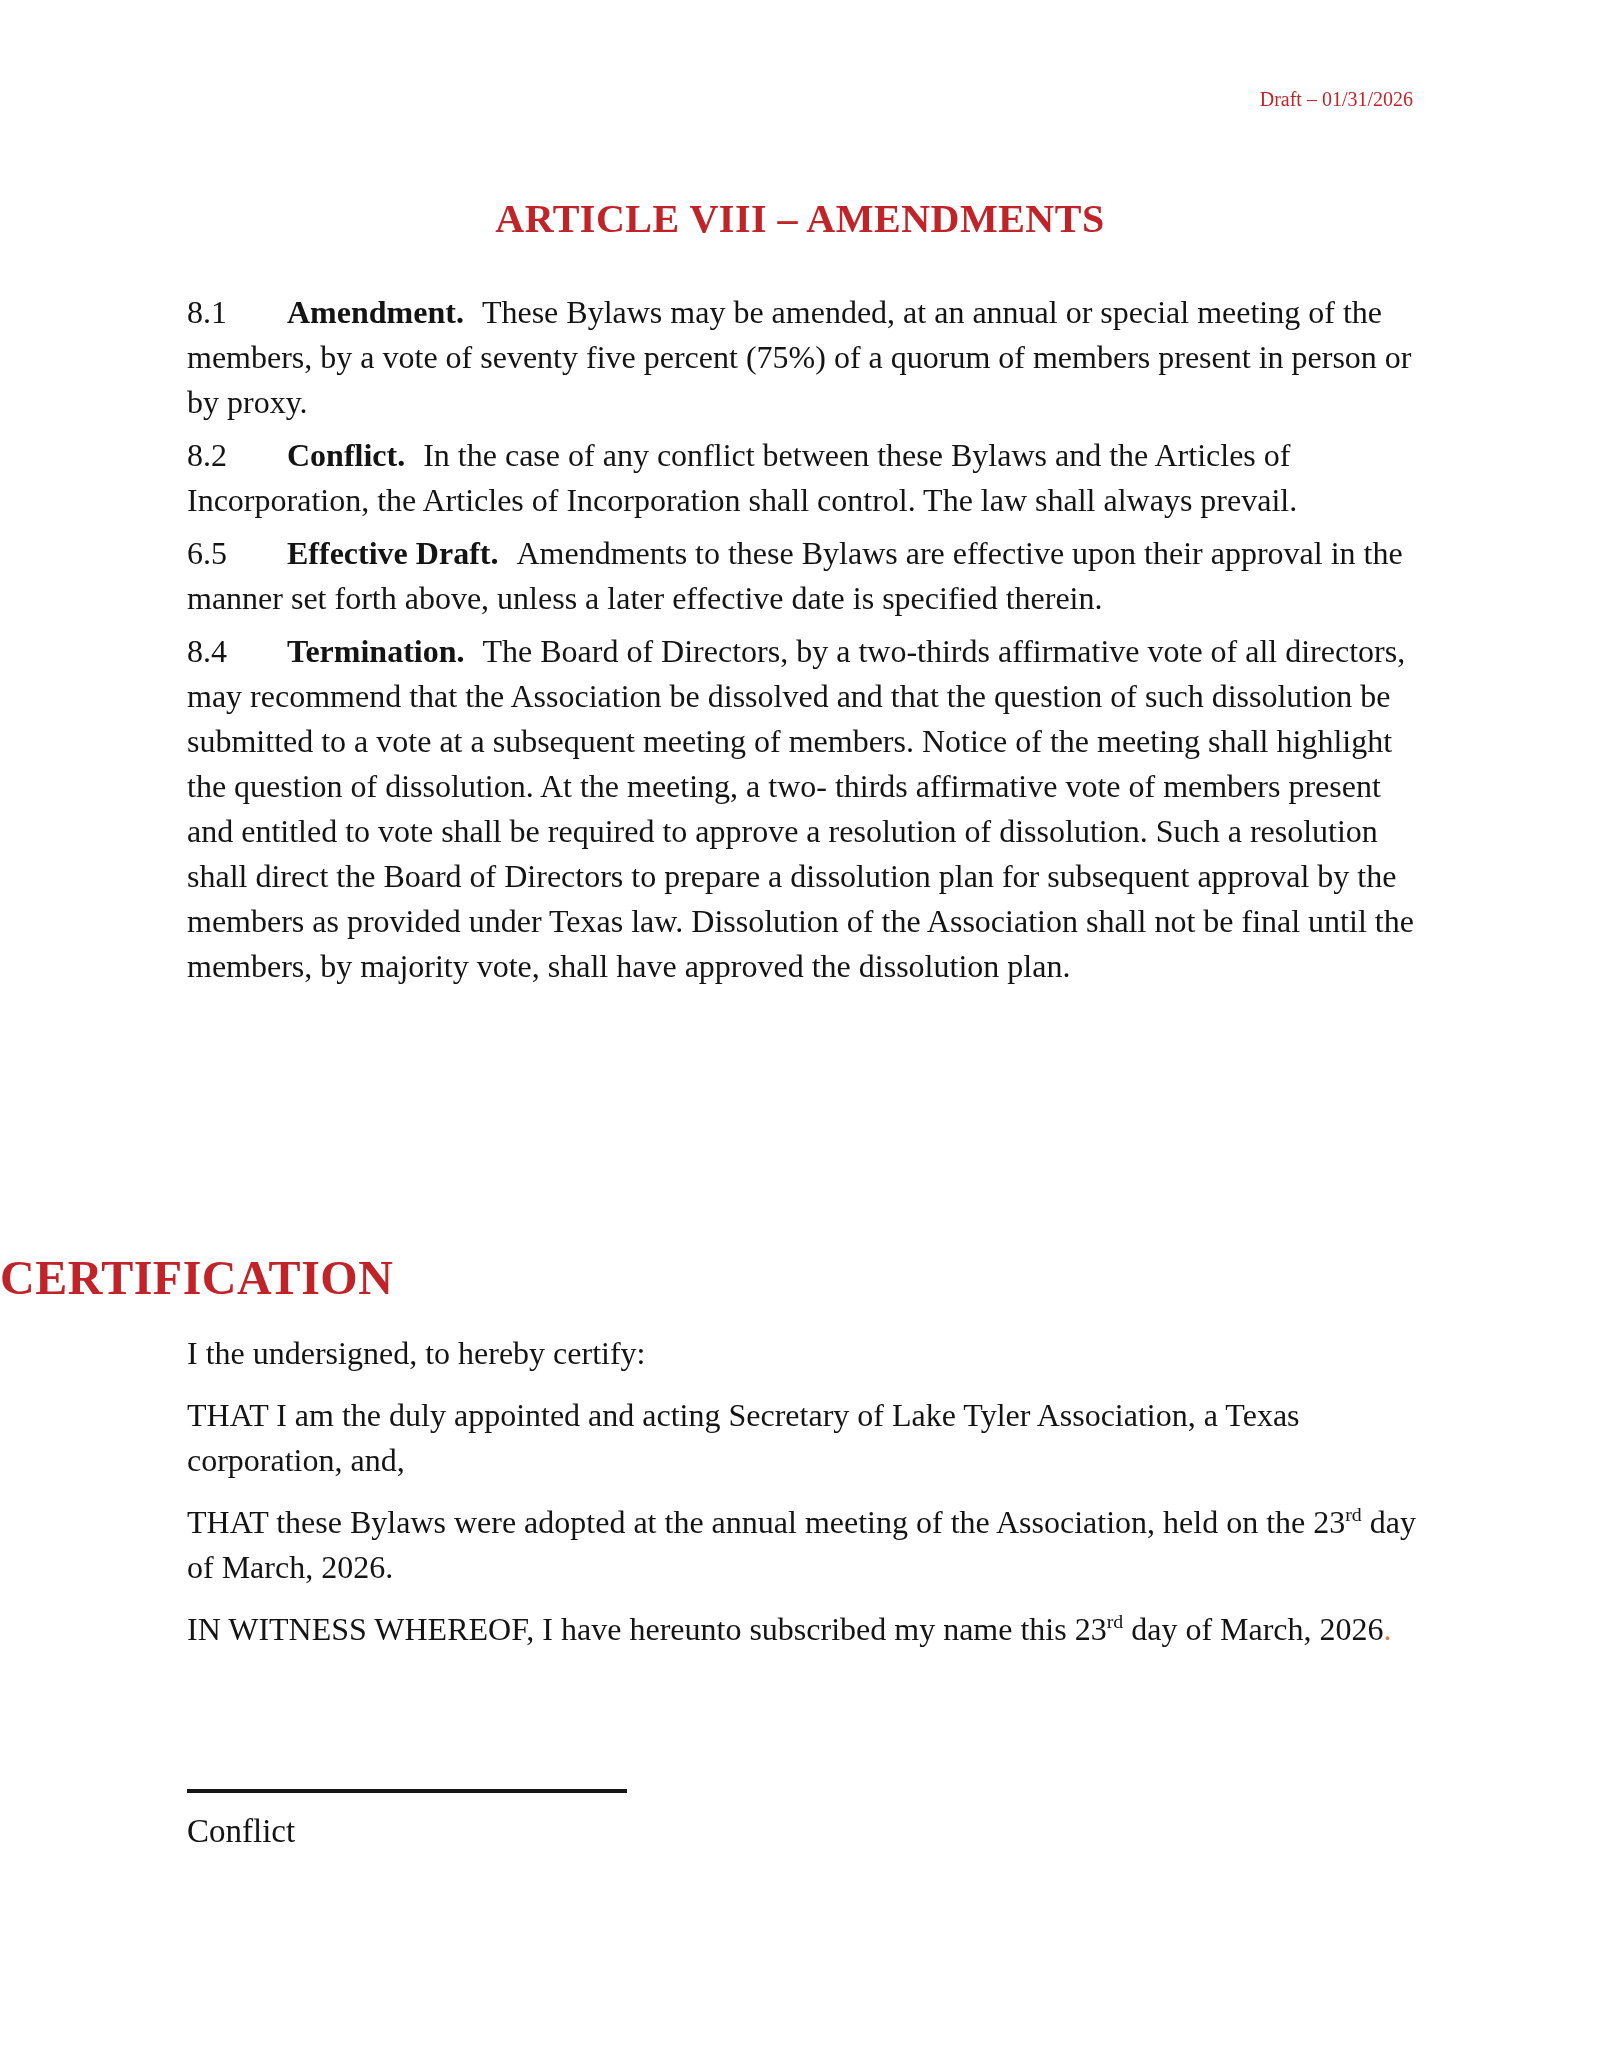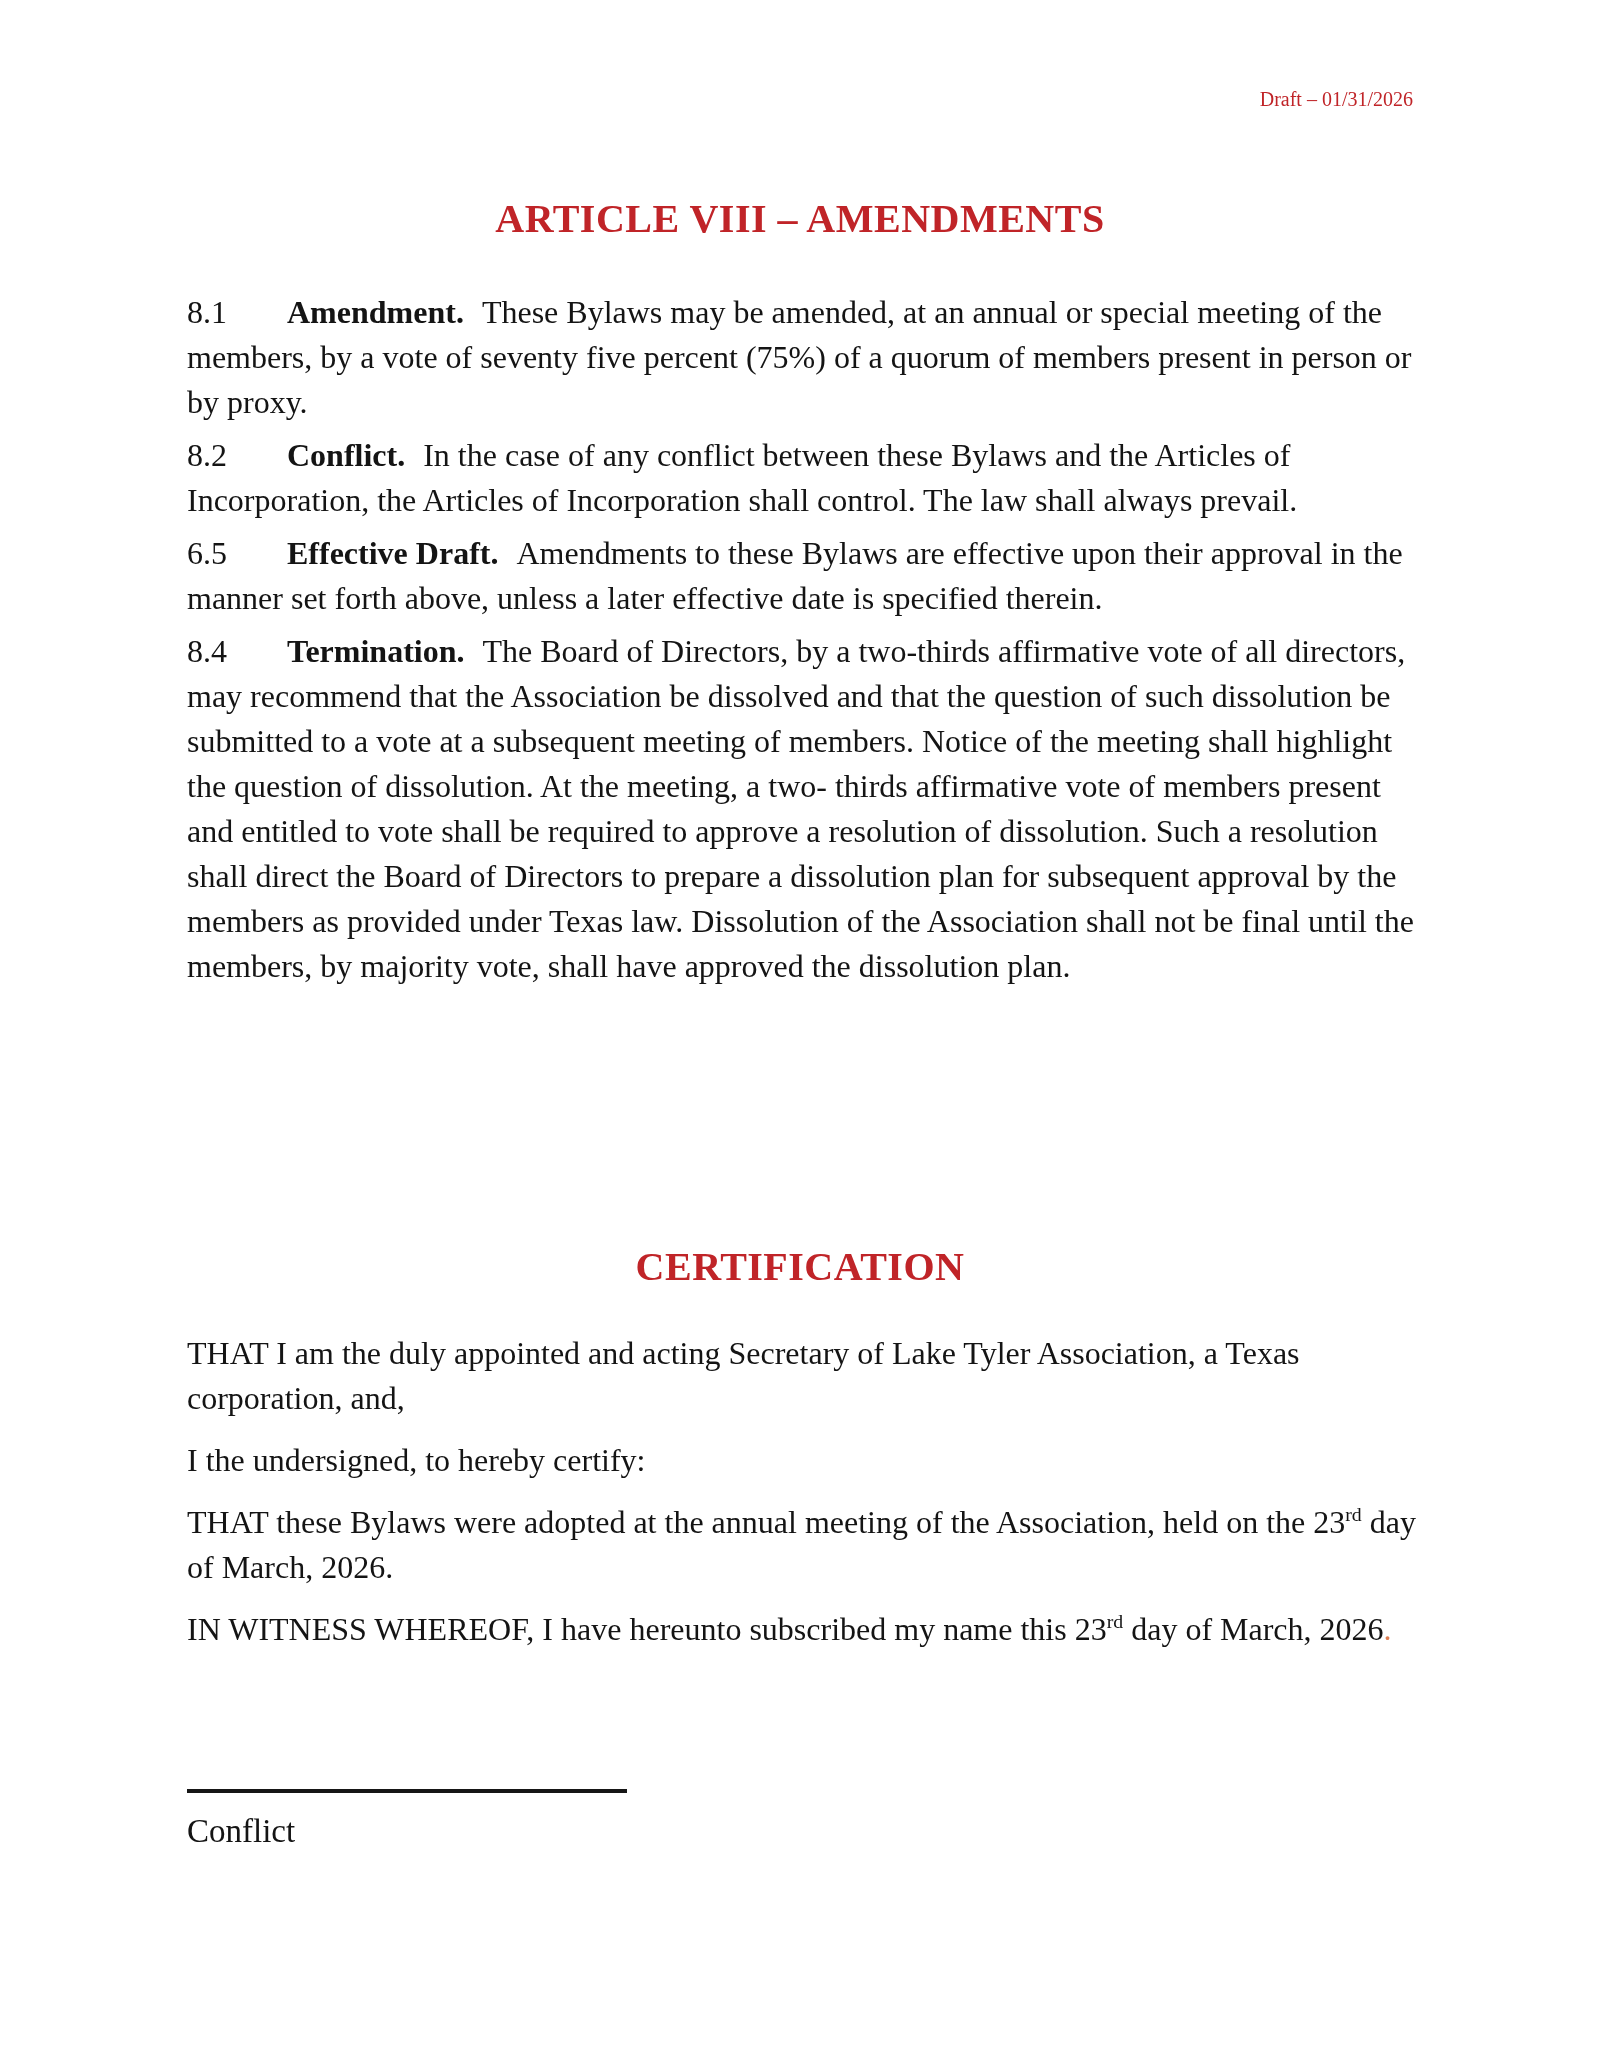--- a/index.html
+++ b/index.html
@@ -54,22 +54,22 @@
   }
   .section-heading {
     font-weight: bold;
     margin-right: 18px;
   }
   .certification-title {
     position: absolute;
     top: 1210px;
     left: 0;
     width: 100%;
-    text-align: center;
-    font-size: 40px;
+    text-align: left;
+    font-size: 48px;
     font-weight: bold;
     color: #C02428;
     letter-spacing: 0.5px;
   }
   .cert-body {
     position: absolute;
     top: 1331px;
     left: 187px;
     width: 1240px;
     font-size: 32px;
@@ -129,23 +129,23 @@
     <p class="section-para">
       <span class="section-number">8.4</span><span class="section-heading">Termination.</span><span>The Board of Directors, by a two-thirds affirmative vote of all directors, may recommend that the Association be dissolved and that the question of such dissolution be submitted to a vote at a subsequent meeting of members. Notice of the meeting shall highlight the question of dissolution. At the meeting, a two- thirds affirmative vote of members present and entitled to vote shall be required to approve a resolution of dissolution. Such a resolution shall direct the Board of Directors to prepare a dissolution plan for subsequent approval by the members as provided under Texas law. Dissolution of the Association shall not be final until the members, by majority vote, shall have approved the dissolution plan.</span>
     </p>
 
   </div>
 
   <h2 class="certification-title">CERTIFICATION</h2>
 
   <div class="cert-body">
 
+    <p class="cert-para">I the undersigned, to hereby certify:</p>
+
     <p class="cert-para">THAT I am the duly appointed and acting Secretary of Lake Tyler Association, a Texas corporation, and,</p>
-
-    <p class="cert-para">I the undersigned, to hereby certify:</p>
 
     <p class="cert-para"><span>THAT these Bylaws were adopted at the annual meeting of the Association, held on the 23</span><sup class="ord">rd</sup><span> day of March, 2026.</span></p>
 
     <p class="cert-para"><span>IN WITNESS WHEREOF, I have hereunto subscribed my name this 23</span><sup class="ord">rd</sup><span> day of March, 2026</span><span class="accent-period">.</span></p>
 
   </div>
 
   <div class="signature-block">
     <div class="signature-line"></div>
     <div class="signature-label">Conflict</div>

